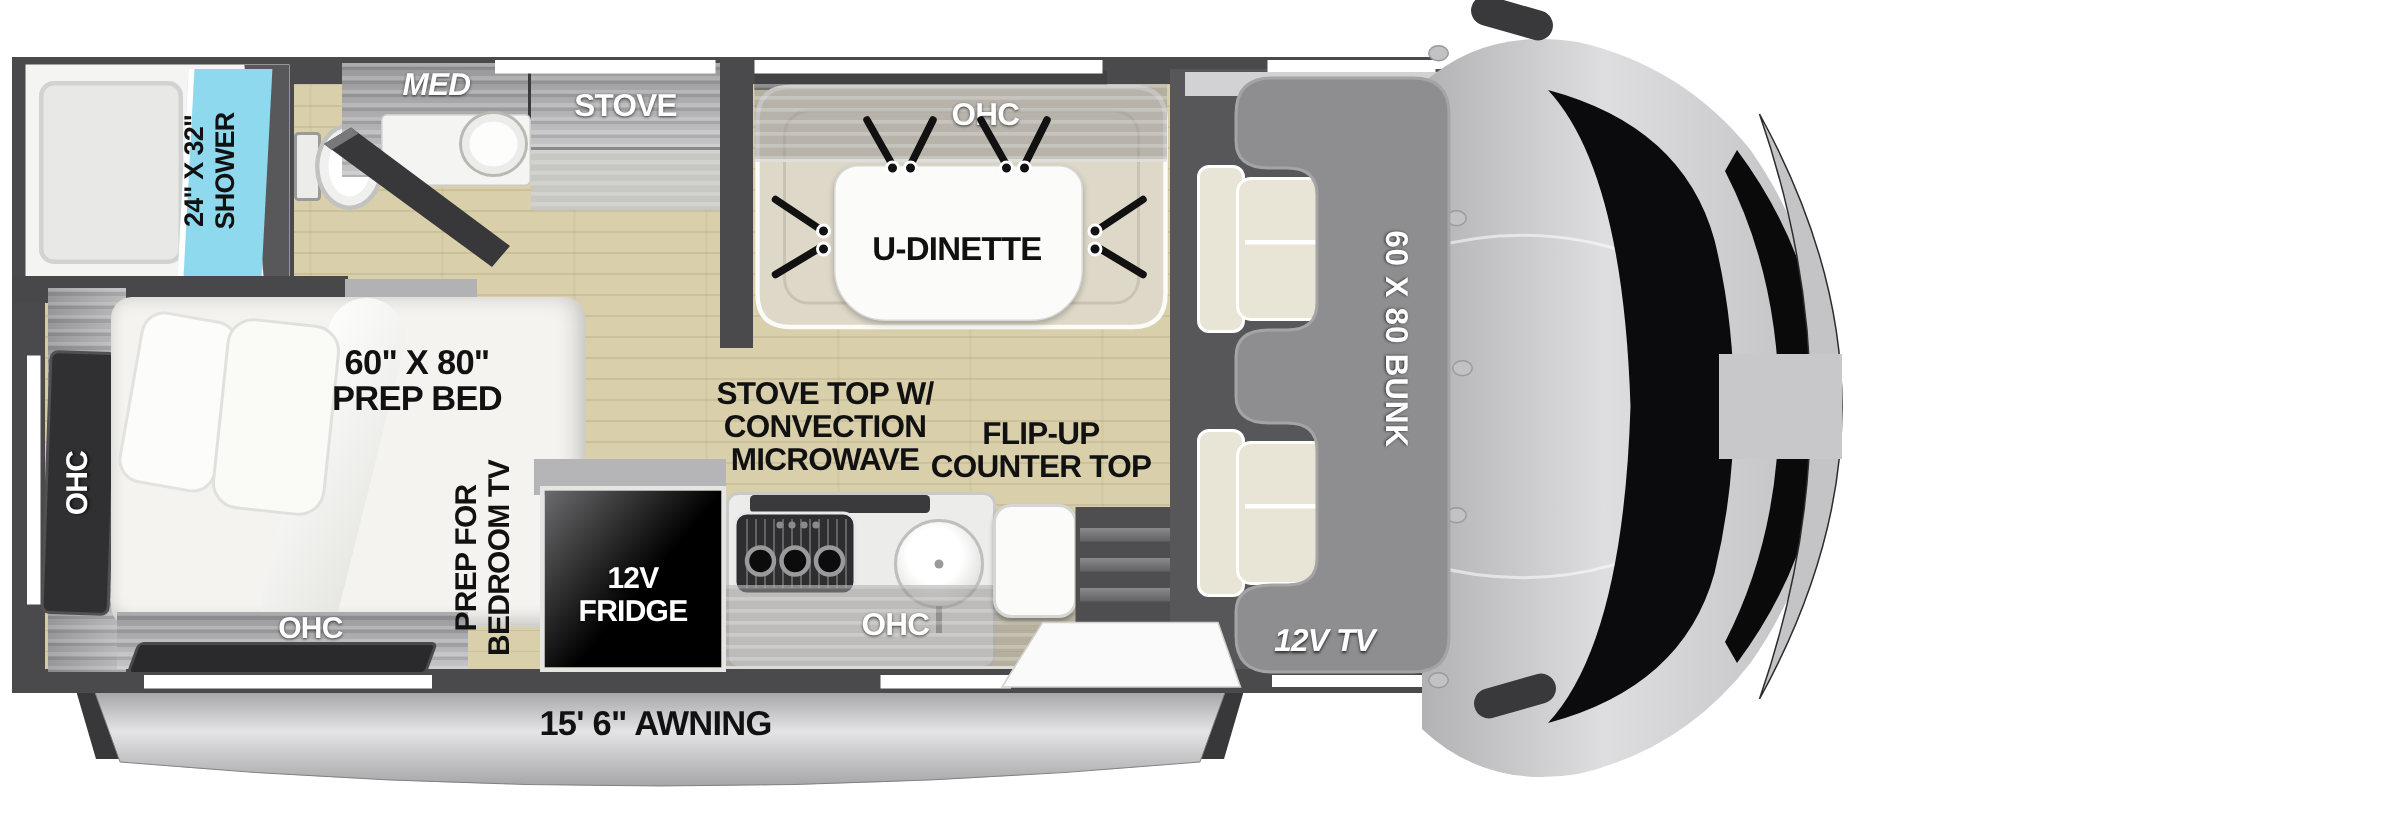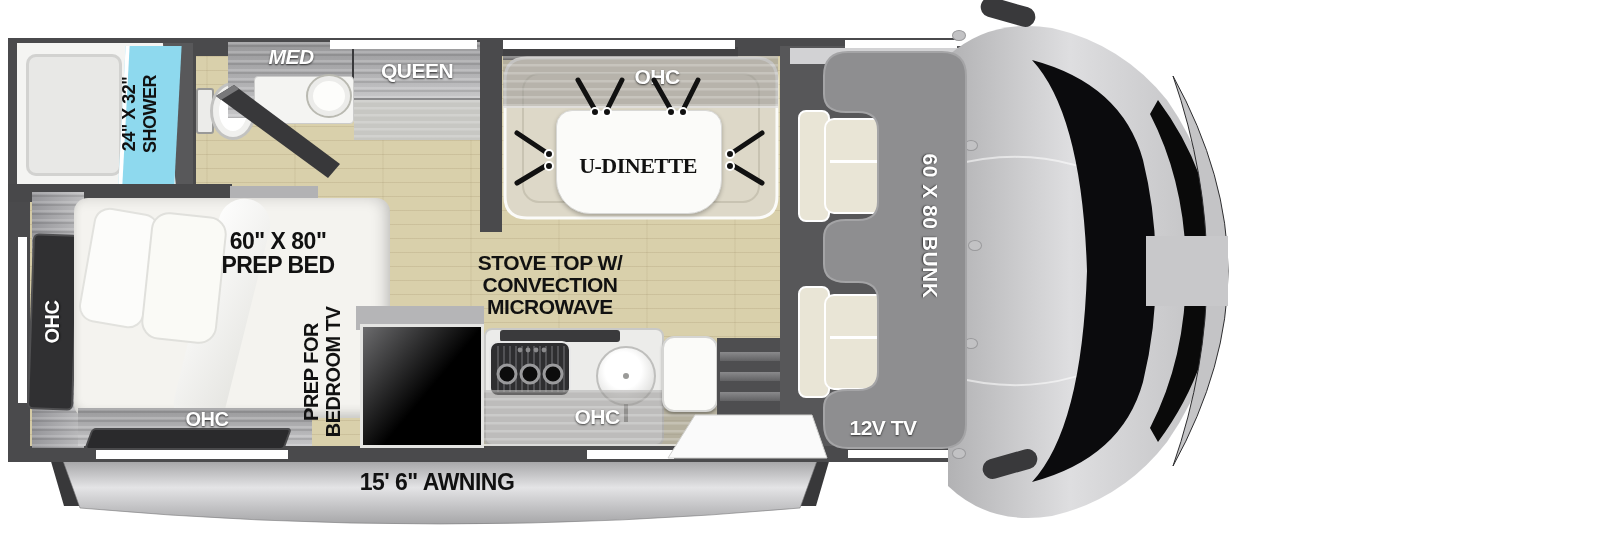--- a/index.html
+++ b/index.html
@@ -65,41 +65,41 @@
 
   <div class="abs" style="left:196px;top:88px;width:18px;height:46px;background:#ececea;border:2px solid #9a9a98;border-radius:3px;box-sizing:border-box;"></div>
   <div class="abs" style="left:210px;top:82px;width:46px;height:58px;background:#fff;border:3px solid #c2c2c0;border-radius:50%;box-shadow:inset 0 0 0 6px #f0f0ee;box-sizing:border-box;"></div>
 
   <div class="abs woodgray" style="left:228px;top:42px;width:126px;height:76px;border-right:2px solid #3a3a3c;box-sizing:border-box;"></div>
   <div class="abs ctr lbl lblW" style="left:246px;top:46px;width:90px;height:22px;font-size:21px;font-style:italic;">MED</div>
   <div class="abs" style="left:254px;top:76px;width:98px;height:46px;background:#f4f4f2;border:1px solid #cccccb;border-radius:4px;"></div>
   <div class="abs" style="left:306px;top:74px;width:46px;height:44px;background:#fdfdfb;border:2px solid #b9b9b1;border-radius:50%;box-shadow:inset 0 0 0 5px #ececea;box-sizing:border-box;"></div>
 
   <div class="abs woodgray" style="left:354px;top:42px;width:126px;height:56px;"></div>
-  <div class="abs ctr lbl lblW" style="left:370px;top:60px;width:94px;height:22px;font-size:21px;">QUEEN</div>
+  <div class="abs ctr lbl lblW" style="left:370px;top:60px;width:94px;height:22px;font-size:21px;">STOVE</div>
   <div class="abs" style="left:354px;top:98px;width:126px;height:40px;background:#c7c7c3;border-top:2px solid #8a8a8c;background-image:repeating-linear-gradient(180deg, rgba(255,255,255,.2) 0 2px, transparent 3px 7px);"></div>
   <div class="abs wall" style="left:480px;top:38px;width:22px;height:194px;"></div>
 
   <svg class="abs" style="left:210px;top:80px;" width="140" height="110">
     <polygon points="6,16 24,5 130,84 118,98" fill="#38383a"></polygon>
     <polygon points="6,16 24,5 29,9 11,20" fill="#78787a"></polygon>
   </svg>
 
   <div class="abs" style="left:8px;top:184px;width:224px;height:18px;background:#48484a;"></div>
   <div class="abs" style="left:230px;top:186px;width:88px;height:16px;background:#b2b2b4;"></div>
 
   <div class="abs" style="left:503px;top:47px;width:235px;height:13px;background:#424244;"></div>
   <svg class="abs" style="left:503px;top:56px;" width="280" height="170">
     <path d="M 24,2 H 252 Q 274,2 274,24 V 140 Q 274,162 252,162 H 24 Q 2,162 2,140 V 24 Q 2,2 24,2 Z" fill="#ddd8c8" stroke="#fbfbf9" stroke-width="3"></path>
     <rect x="20" y="18" width="236" height="128" rx="16" fill="none" stroke="#c8c3b2" stroke-width="2"></rect>
   </svg>
   <div class="abs ohcband" style="left:503px;top:56px;width:275px;height:50px;"></div>
   <div class="abs" style="left:556px;top:110px;width:164px;height:102px;background:#fbfbf9;border:1px solid #d8d8d6;border-radius:16px 16px 34px 34px;box-shadow:0 2px 4px rgba(0,0,0,.25);"></div>
   <div class="abs ctr lbl lblW" style="left:617px;top:66px;width:80px;height:22px;font-size:21px;">OHC</div>
-  <div class="abs ctr lbl lblD" style="left:558px;top:155px;width:160px;height:22px;font-size:22px;font-family:Liberation Serif, serif;">U-DINETTE</div>
+  <div class="abs ctr lbl lblD" style="left:558px;top:155px;width:160px;height:22px;font-size:22px;">U-DINETTE</div>
   <svg class="abs" style="left:505px;top:58px;" width="280" height="140">
     <g stroke="#111" stroke-width="5" stroke-linecap="round">
       <line x1="73" y1="22" x2="90" y2="52"></line>
         <line x1="117" y1="22" x2="102" y2="52"></line>
       <line x1="149" y1="22" x2="166" y2="52"></line>
         <line x1="193" y1="22" x2="178" y2="52"></line>
       <line x1="12" y1="75" x2="42" y2="95"></line>
         <line x1="12" y1="125" x2="42" y2="107"></line>
       <line x1="257" y1="75" x2="227" y2="95"></line>
         <line x1="257" y1="125" x2="227" y2="107"></line>
@@ -140,23 +140,35 @@
     </div>
   </div>
 
   <div class="abs ctr" style="left:430px;top:252px;width:240px;height:66px;text-align:center;">
     <div class="lbl lblD" style="font-size:21px;line-height:1.06;">
       <div>STOVE TOP W/</div>
       <div>CONVECTION</div>
       <div>MICROWAVE</div>
     </div>
   </div>
+  <div class="abs ctr" style="left:608px;top:279px;width:172px;height:44px;">
+    <div class="lbl lblD" style="font-size:21px;line-height:1.06;">
+      <div>FLIP-UP</div>
+      <div>COUNTER TOP</div>
+    </div>
+  </div>
 
   <div class="abs" style="left:356px;top:306px;width:128px;height:24px;background:#b5b5b7;"></div>
   <div class="abs" style="left:360px;top:324px;width:124px;height:124px;background:linear-gradient(130deg,#6c6c6e,#000 55%);border:3px solid #e5e5e3;box-sizing:border-box;"></div>
+  <div class="abs ctr" style="left:362px;top:373px;width:120px;height:48px;">
+    <div class="lbl lblW" style="font-size:20px;line-height:1.12;">
+      <div>12V</div>
+      <div>FRIDGE</div>
+    </div>
+  </div>
 
   <div class="abs" style="left:484px;top:328px;width:180px;height:118px;background:#ececea;border:2px solid #c9c9c7;border-radius:8px;box-sizing:border-box;"></div>
   <div class="abs" style="left:500px;top:330px;width:120px;height:12px;background:#3a3a3c;border-radius:3px;"></div>
   <svg class="abs" style="left:488px;top:340px;" width="84" height="58">
     <rect x="2" y="2" width="80" height="54" rx="8" fill="#2e2e30" stroke="#e8e8e8" stroke-width="2"></rect>
     <g stroke="#77777a" stroke-width="1">
       <line x1="10" y1="6" x2="10" y2="52"></line>
         <line x1="16" y1="6" x2="16" y2="52"></line>
         <line x1="22" y1="6" x2="22" y2="52"></line>
       <line x1="28" y1="6" x2="28" y2="52"></line>
@@ -238,15 +250,15 @@
   <div class="abs cream" style="left:824px;top:118px;width:70px;height:92px;border-radius:10px;"></div>
   <div class="abs" style="left:830px;top:160px;width:58px;height:3px;background:#fff;"></div>
   <div class="abs cream" style="left:798px;top:286px;width:28px;height:108px;border-radius:8px;"></div>
   <div class="abs cream" style="left:824px;top:294px;width:70px;height:92px;border-radius:10px;"></div>
   <div class="abs" style="left:830px;top:336px;width:58px;height:3px;background:#fff;"></div>
 
   <svg class="abs" style="left:810px;top:44px;" width="170" height="412">
     <path d="M 50,8 H 132 Q 156,8 156,32 V 380 Q 156,404 132,404 H 38 Q 14,404 14,380 V 364 Q 14,346 38,346 H 48 Q 68,346 68,328 V 256 Q 68,238 48,238 H 36 Q 14,238 14,220 V 194 Q 14,176 36,176 H 48 Q 68,176 68,158 V 86 Q 68,68 48,68 H 36 Q 14,68 14,50 V 32 Q 14,8 38,8 Z" fill="#8e8e90" stroke="#a4a4a6" stroke-width="2"></path>
   </svg>
   <div class="abs ctr lbl lblW rotcw" style="left:845px;top:215px;width:170px;height:22px;font-size:21px;letter-spacing:0.5px;">60 X 80 BUNK</div>
-  <div class="abs ctr lbl lblW" style="left:837px;top:417px;width:92px;height:22px;font-size:21px;">12V TV</div>
+  <div class="abs ctr lbl lblW" style="left:837px;top:417px;width:92px;height:22px;font-size:21px;font-style:italic;">12V TV</div>
 
 </div>
 
 </body></html>

